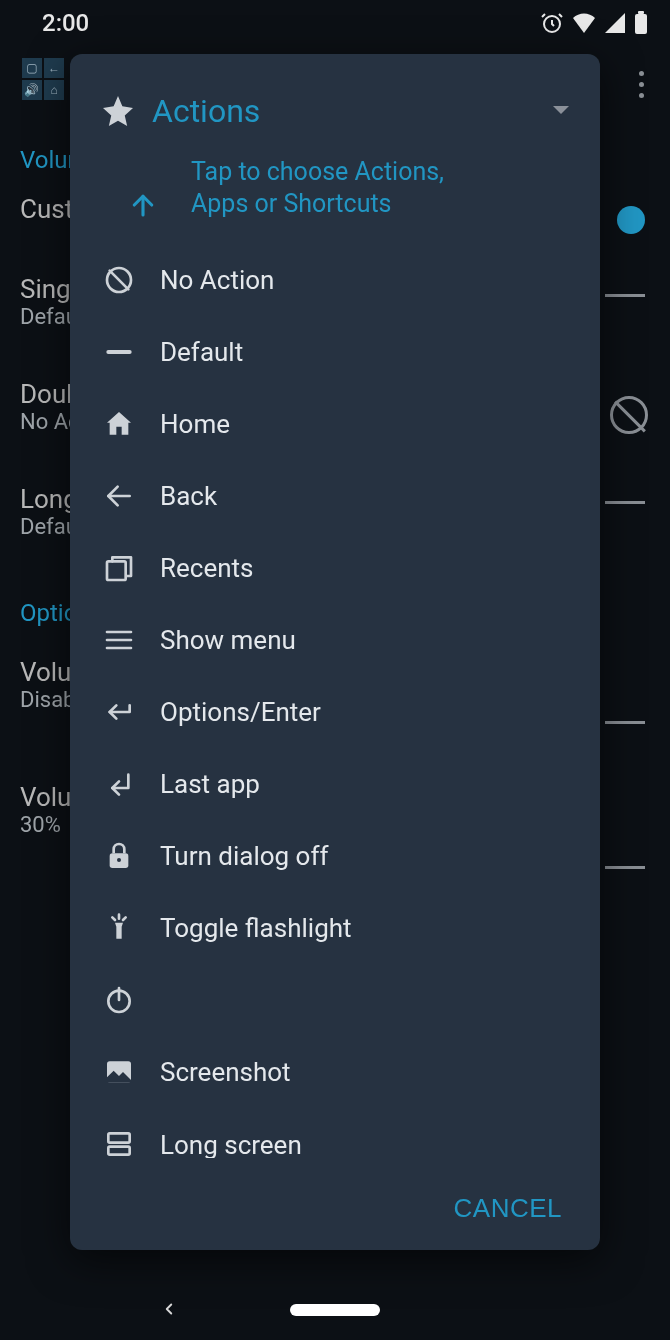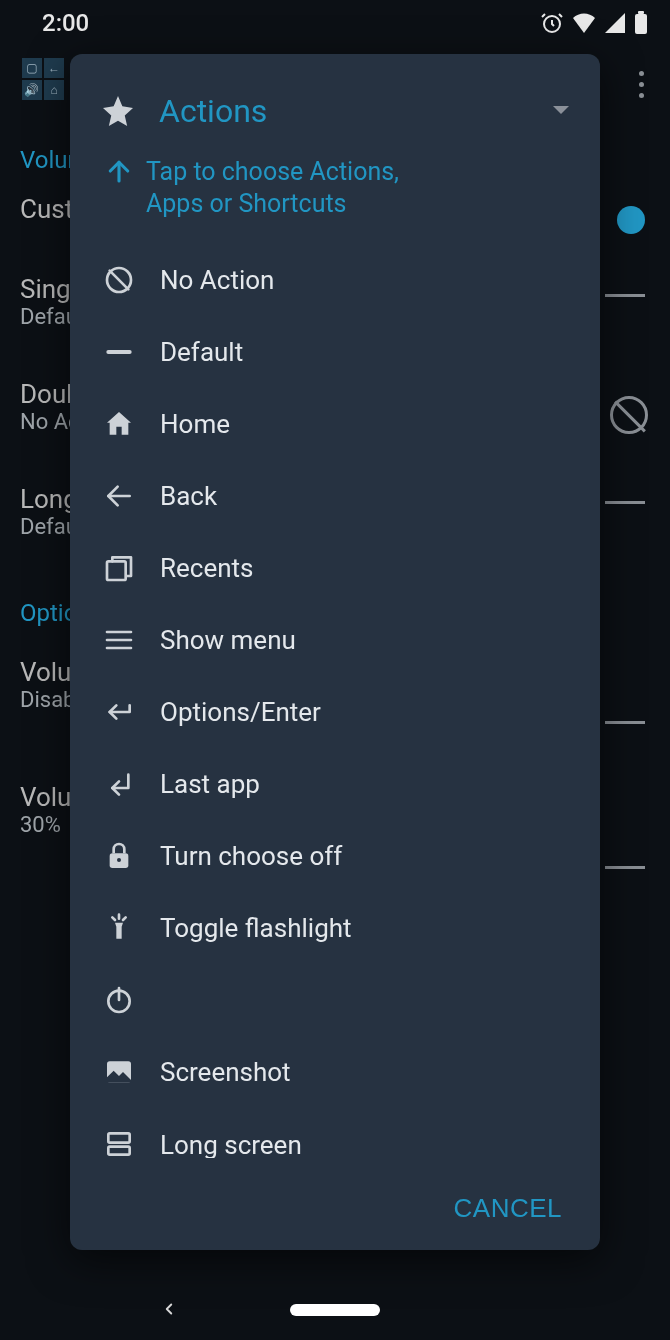--- a/index.html
+++ b/index.html
@@ -77,33 +77,34 @@
     border-radius: 12px;
     display: flex;
     flex-direction: column;
     box-shadow: 0 10px 40px rgba(0,0,0,.6);
     overflow: hidden;
   }
   .dialog-header {
     display:flex;
     align-items:center;
     padding: 38px 30px 12px 30px;
-    gap: 23px;
+    gap: 16px;
   }
   .dialog-header .title {
     color:#2196c3;
     font-size:32px;
     font-weight:400;
     flex:1;
   }
   .dialog-hint {
     display:flex;
-    gap: 12px;
+    gap: 33px;
     padding: 14px 30px 24px 34px;
-    align-items:flex-start;
+    align-items:flex-end;
+    margin-left:24px;
   }
   .dialog-hint .hint-text {
     color:#2196c3;
     font-size:25px;
     line-height:1.28;
     max-width: 280px;
   }
   .action-list {
     flex:1;
     overflow:hidden;
@@ -308,21 +309,21 @@
         <span class="label">Last app</span>
       </div>
       <div class="action-item">
         <span class="ic">
           <svg width="32" height="32" viewBox="0 0 24 24" fill="#cdd2d7">
             <rect x="5" y="10" width="14" height="11" rx="2"></rect>
             <path d="M8 10V7a4 4 0 018 0v3" fill="none" stroke="#cdd2d7" stroke-width="2"></path>
             <circle cx="12" cy="15" r="1.5" fill="#263241"></circle>
           </svg>
         </span>
-        <span class="label">Turn choose off</span>
+        <span class="label">Turn dialog off</span>
       </div>
       <div class="action-item">
         <span class="ic">
           <svg width="32" height="32" viewBox="0 0 24 24" fill="#cdd2d7">
             <path d="M9 8h6l-1 3v9h-4v-9z"></path>
             <path d="M12 2v3M7 4l2 2M17 4l-2 2" stroke="#cdd2d7" stroke-width="2" fill="none" stroke-linecap="round"></path>
           </svg>
         </span>
         <span class="label">Toggle flashlight</span>
       </div>

